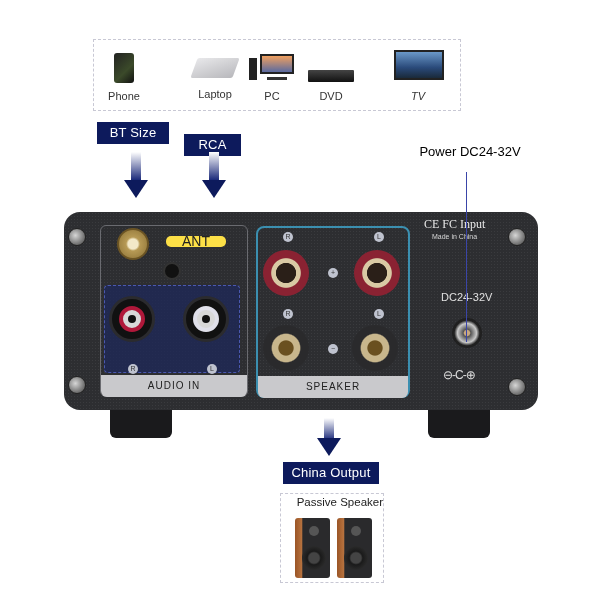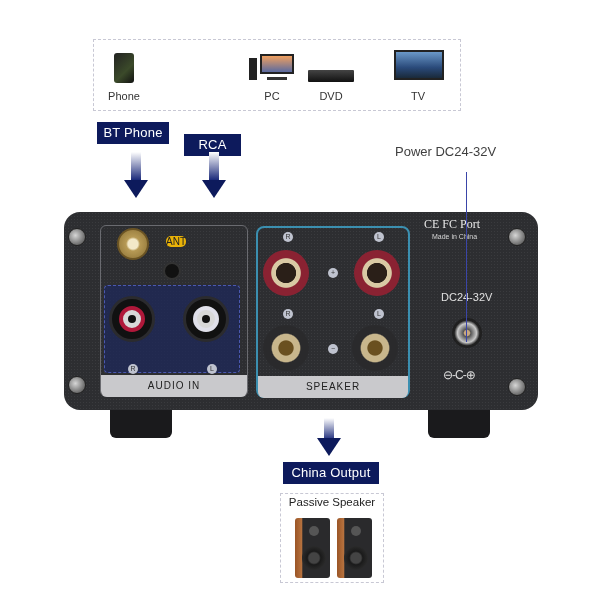--- a/index.html
+++ b/index.html
@@ -7,92 +7,96 @@
 
   .devices-box { position: absolute; left: 93px; top: 39px; width: 368px; height: 72px; border: 1px dashed #c8c8d4; background: #fff; }
   .device { position: absolute; text-align: center; font-size: 11px; color: #333; }
   .device .label { position: absolute; width: 60px; left: 50%; margin-left: -30px; text-align: center; }
 
   .tag { position: absolute; background: #0d1a5c; color: #fff; font-size: 13px; text-align: center; line-height: 22px; height: 22px; letter-spacing: 0.2px; }
   .arrow { position: absolute; width: 0; }
   .arrow .shaft { position: absolute; width: 10px; left: -5px; background: linear-gradient(#ffffff, #1b2a7a); }
   .arrow .head { position: absolute; left: -12px; width: 0; height: 0; border-left: 12px solid transparent; border-right: 12px solid transparent; border-top: 18px solid #0d1a5c; }
 
-  .power-label { position: absolute; left: 395px; top: 144px; width: 150px; color: #404040; }
+  .power-label { position: absolute; left: 395px; top: 144px; width: 150px; text-align: center; color: #000000; }
   .power-label .l1 { font-size: 13px; }
   .power-label .l2 { font-size: 11.5px; }
   .pline { position: absolute; left: 466px; top: 172px; width: 1px; height: 170px; background: #3a45a8; }
 
   .amp { position: absolute; left: 64px; top: 212px; width: 474px; height: 198px; background: #2d2e31; border-radius: 16px; background-image: radial-gradient(#3a3b3e 0.6px, transparent 0.6px); background-size: 3px 3px; }
   .foot { position: absolute; top: 408px; width: 62px; height: 30px; background: #1a1a1c; border-radius: 0 0 6px 6px; }
 
   .screw { position: absolute; width: 18px; height: 18px; border-radius: 50%; background: radial-gradient(circle at 40% 40%, #d6d6d6, #7a7a7a 60%, #444 100%); border: 1px solid #222; }
 
   .panel-in { position: absolute; left: 100px; top: 225px; width: 148px; height: 172px; border: 1px solid #6a6b70; border-radius: 6px; }
   .rca-area { position: absolute; left: 104px; top: 285px; width: 136px; height: 88px; background: rgba(30,40,90,0.75); border: 1px dashed #4a58b0; border-radius: 4px; }
   .label-strip { position: absolute; height: 22px; background: #c9c9cc; border-radius: 0 0 6px 6px; font-size: 10px; letter-spacing: 1px; color: #222; text-align: center; line-height: 22px; }
 
   .rca { position: absolute; width: 46px; height: 46px; border-radius: 50%; background: #111; border: 3px solid #2b2b2e; }
   .rca .ring { position: absolute; left: 7px; top: 7px; width: 26px; height: 26px; border-radius: 50%; border: 4px solid; background: #d8d8d8; }
   .rca .hole { position: absolute; left: 5px; top: 5px; width: 8px; height: 8px; border-radius: 50%; background: #111; }
 
   .small-badge { position: absolute; width: 10px; height: 10px; border-radius: 50%; background: #bfc3cf; color: #333; font-size: 7px; line-height: 10px; text-align: center; }
 
   .sma { position: absolute; left: 117px; top: 228px; width: 32px; height: 32px; border-radius: 50%; background: radial-gradient(circle, #f3e9c8 0 25%, #b79a55 35%, #8a7034 100%); border: 2px solid #6b5424; }
-  .ant-label { position: absolute; left: 166px; top: 236px; background: #eab308; color: #222; font-size: 10px; padding: 0 0; border-radius: 5px; line-height: 11px; }
+  .ant-label { position: absolute; left: 166px; top: 236px; background: #fde047; color: #222; font-size: 14px; padding: 0 16px; border-radius: 5px; line-height: 11px; }
   .knob { position: absolute; left: 163px; top: 262px; width: 18px; height: 18px; border-radius: 50%; background: #111; border: 2px solid #333; }
 
   .panel-spk { position: absolute; left: 256px; top: 226px; width: 154px; height: 172px; border: 2px solid #3b8fb0; border-radius: 8px; }
   .post { position: absolute; width: 46px; height: 46px; border-radius: 50%; }
   .post.red { background: radial-gradient(circle, #2a1f18 0 30%, #d9c9a4 32% 44%, #8a2232 47% 100%); }
   .post.black { background: radial-gradient(circle, #6a5020 0 22%, #c8b68c 25% 42%, #2a2a2c 46% 80%, #55565a 85% 100%); }
 
   .cert { position: absolute; left: 424px; top: 217px; color: #e8e8e8; font-size: 12px; font-family: "Liberation Serif", serif; }
   .made { position: absolute; left: 432px; top: 233px; color: #d8d8d8; font-size: 7px; }
   .dc-text { position: absolute; left: 441px; top: 291px; color: #e0e0e0; font-size: 11px; }
   .dc-jack { position: absolute; left: 452px; top: 318px; width: 30px; height: 30px; border-radius: 50%; background: radial-gradient(circle, #c9a880 0 12%, #555 18%, #c8c8c8 45%, #222 60%, #111 100%); }
   .polarity { position: absolute; left: 443px; top: 368px; color: #ddd; font-size: 12px; letter-spacing: -1px; }
 
   .spk-box { position: absolute; left: 280px; top: 493px; width: 104px; height: 90px; border: 1px dashed #c8c8d4; }
-  .spk-title { position: absolute; left: 0; top: 2px; width: 100%; text-align: center; font-size: 11.5px; color: #222; }
+  .spk-title { position: absolute; left: 0; top: 2px; width: 100%; text-align: right; font-size: 11.5px; color: #222; }
   .speaker { position: absolute; top: 24px; width: 35px; height: 60px; background: linear-gradient(90deg, #9a5526, #b8733f 20%, #2a2a2c 22%, #2a2a2c 100%); border-radius: 3px; }
   .speaker .cone { position: absolute; left: 7px; top: 28px; width: 24px; height: 24px; border-radius: 50%; background: radial-gradient(circle, #444 0 30%, #1a1a1a 40%, #3a3a3a 100%); }
   .speaker .tweeter { position: absolute; left: 14px; top: 8px; width: 10px; height: 10px; border-radius: 50%; background: #555; }
 </style>
 </head>
 <body>
 
 <div class="devices-box">
   <div class="device" style="left:14px;top:10px;width:32px;height:60px;">
     <div style="position:absolute;left:6px;top:3px;width:20px;height:30px;background:linear-gradient(135deg,#222,#3b4a2a 60%,#111);border-radius:3px;"></div>
     <div class="label" style="top:40px;">Phone</div>
+  </div>
+  <div class="device" style="left:96px;top:10px;width:50px;height:60px;">
+    <div style="position:absolute;left:4px;top:8px;width:42px;height:20px;background:linear-gradient(160deg,#e8e8ea,#b8b8bc);transform:skewX(-20deg);border-radius:2px;"></div>
+    <div class="label" style="top:38px;">Laptop</div>
   </div>
   <div class="device" style="left:212px;top:10px;width:50px;height:60px;">
     <div style="position:absolute;left:2px;top:20px;width:46px;height:12px;background:linear-gradient(#444,#111);border-radius:1px;"></div>
     <div class="label" style="top:40px;">DVD</div>
   </div>
   <div class="device" style="left:155px;top:10px;width:46px;height:60px;">
     <div style="position:absolute;left:0;top:4px;width:46px;height:28px;">
       <div style="position:absolute;left:0;top:4px;width:8px;height:22px;background:#222;"></div>
       <div style="position:absolute;left:11px;top:0;width:34px;height:20px;background:#222;padding:2px;">
           <div style="width:100%;height:100%;background:linear-gradient(#f0a060,#5a6aa0);"></div>
         </div>
       <div style="position:absolute;left:18px;top:23px;width:20px;height:3px;background:#333;"></div>
     </div>
     <div class="label" style="top:40px;">PC</div>
   </div>
   <div class="device" style="left:298px;top:10px;width:52px;height:60px;">
     <div style="position:absolute;left:2px;top:0;width:50px;height:30px;background:#222;padding:2px;">
         <div style="width:100%;height:100%;background:linear-gradient(#6a98c8,#2a4a7a 60%,#1a2a3a);"></div>
       </div>
-    <div class="label" style="top:40px;">TV</div>
+    <div class="label" style="top:40px;font-style:italic;">TV</div>
   </div>
 </div>
 
-<div class="tag" style="left:97px;top:122px;width:72px;">BT Phone</div>
+<div class="tag" style="left:97px;top:122px;width:72px;">BT Size</div>
 <div class="tag" style="left:184px;top:134px;width:57px;">RCA Input</div>
 
 <div class="arrow" style="left:136px;top:152px;">
   <div class="shaft" style="top:0;height:28px;"></div>
   <div class="head" style="top:28px;"></div>
 </div>
 <div class="arrow" style="left:214px;top:152px;">
   <div class="shaft" style="top:0;height:28px;"></div>
   <div class="head" style="top:28px;"></div>
 </div>
@@ -136,21 +140,21 @@
 <div class="post red" style="left:263px;top:250px;"></div>
 <div class="post red" style="left:354px;top:250px;"></div>
 <div class="small-badge" style="left:328px;top:268px;">+</div>
 <div class="small-badge" style="left:283px;top:309px;">R</div>
 <div class="small-badge" style="left:374px;top:309px;">L</div>
 <div class="post black" style="left:263px;top:325px;"></div>
 <div class="post black" style="left:352px;top:325px;"></div>
 <div class="small-badge" style="left:328px;top:344px;">−</div>
 <div class="label-strip" style="left:258px;top:376px;width:150px;">SPEAKER</div>
 
-<div class="cert">CE FC Port</div>
+<div class="cert">CE FC Input</div>
 <div class="made">Made in China</div>
 <div class="dc-text">DC24-32V</div>
 <div class="dc-jack"></div>
 <div class="polarity">⊖-C-⊕</div>
 <div class="pline"></div>
 
 <div class="arrow" style="left:329px;top:418px;">
   <div class="shaft" style="top:0;height:22px;"></div>
   <div class="head" style="top:20px;"></div>
 </div>

